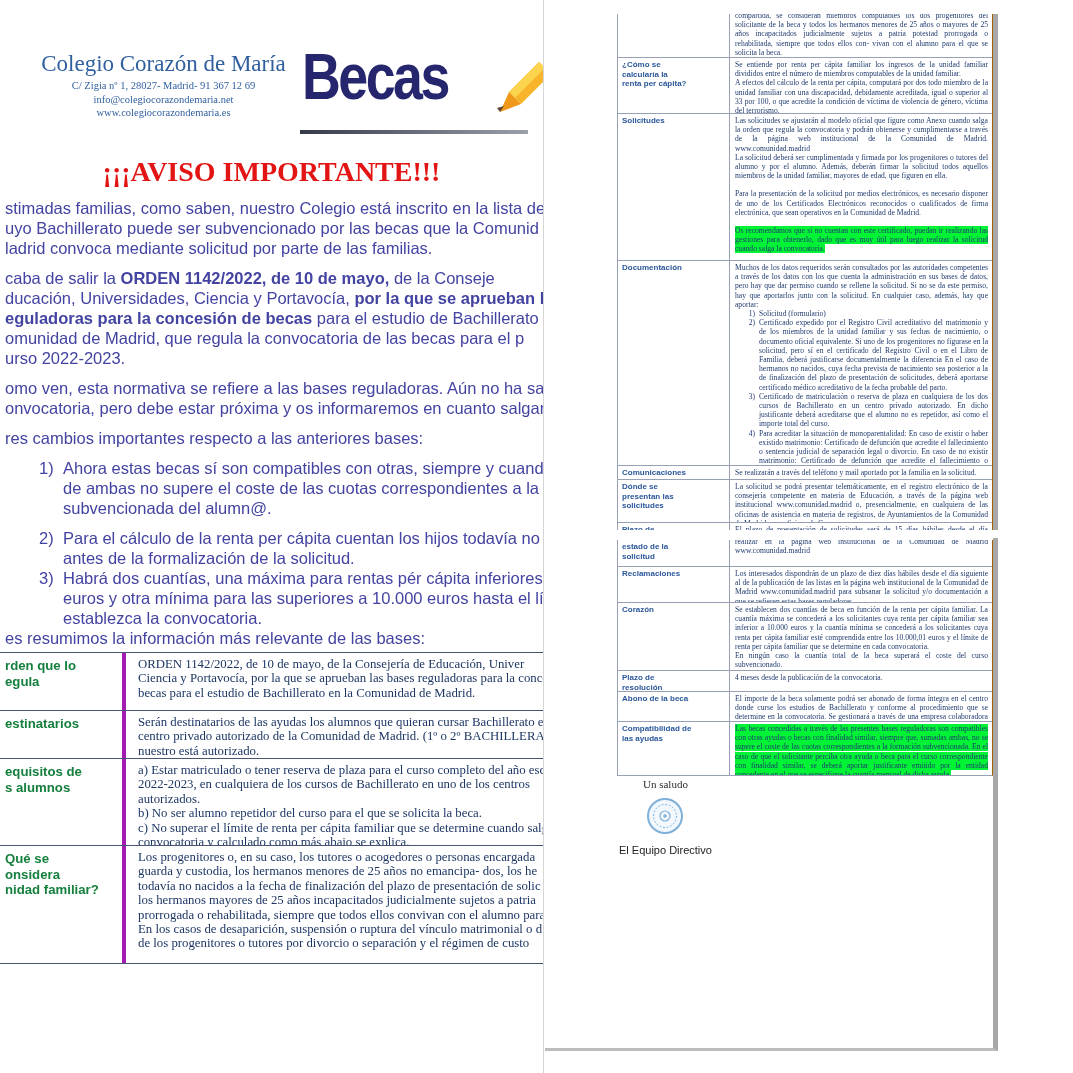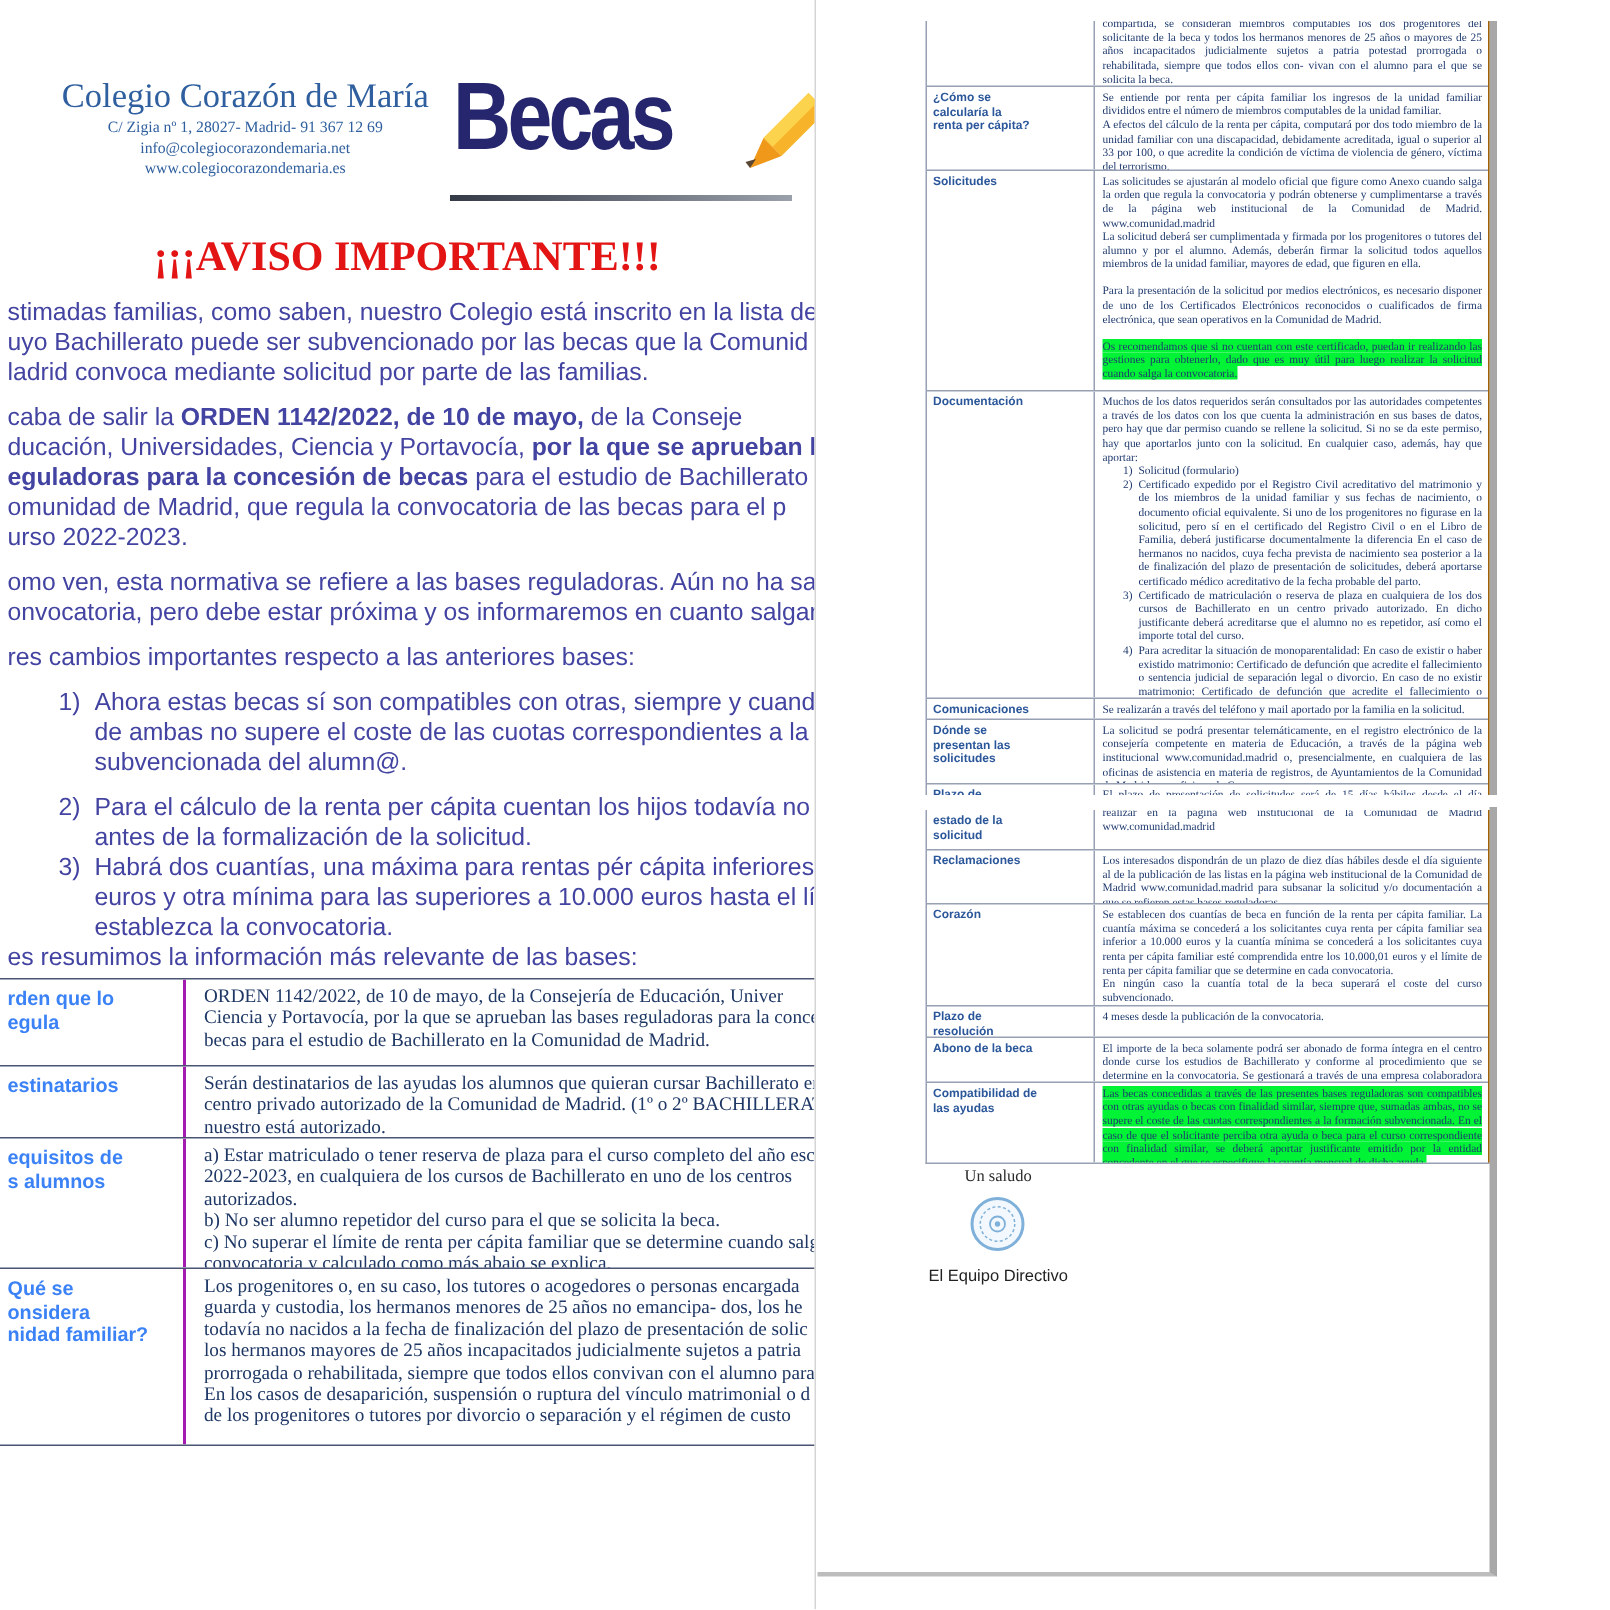--- a/index.html
+++ b/index.html
@@ -27,29 +27,29 @@
   .item .num{flex:none;width:24px;margin-left:34px;}
   .item .itext{flex:1;min-width:0;}
   .summary-intro{}
 
   .left-table{position:absolute;top:652px;left:0;width:543px;border-top:1px solid #4a5574;}
   .lrow{display:flex;border-bottom:1px solid #4a5574;overflow:hidden;}
   .left-table .lrow:nth-child(1){height:57px;}
   .left-table .lrow:nth-child(2){height:47px;}
   .left-table .lrow:nth-child(3){height:86px;}
   .left-table .lrow:nth-child(4){height:117px;}
-  .llabel{flex:none;width:115px;padding:5px 2px 0 5px;font-weight:bold;font-size:13.2px;line-height:15.5px;color:#3b82f6;}
+  .llabel{flex:none;width:115px;padding:5px 2px 0 5px;font-weight:bold;font-size:13.2px;line-height:15.5px;color:#15803d;}
   .llabel .line{overflow:hidden;}
-  .lvalue{flex:1;min-width:0;border-left:2px solid #a21caf;padding:4px 0 0 12px;font-family:"Liberation Serif",serif;font-size:12.8px;line-height:14.4px;color:#1e3765;}
+  .lvalue{flex:1;min-width:0;border-left:4px solid #a21caf;padding:4px 0 0 12px;font-family:"Liberation Serif",serif;font-size:12.8px;line-height:14.4px;color:#1e3765;}
 
   
   .page-top{position:absolute;left:545px;top:14px;width:448px;height:516px;background:#fff;border-right:5px solid #a8a8a8;overflow:hidden;}
   .page-bottom{position:absolute;left:545px;top:538px;width:448px;height:510px;background:#fff;border-right:5px solid #a8a8a8;border-bottom:3px solid #bdbdbd;overflow:hidden;}
 
-  .rtable{position:absolute;left:72px;top:0;width:374px;border-left:1px solid #98a0b4;border-right:5px solid #a16207;border-bottom:1px solid #98a0b4;font-family:"Liberation Serif",serif;color:#1f3a6e;}
+  .rtable{position:absolute;left:72px;top:0;width:374px;border-left:1px solid #98a0b4;border-right:1px solid #a16207;border-bottom:1px solid #98a0b4;font-family:"Liberation Serif",serif;color:#1f3a6e;}
   .page-bottom .rtable{top:2px;}
   .rrow{display:flex;border-top:1px solid #98a0b4;overflow:hidden;}
   .rrow:first-child{border-top:none;}
   .page-top .rrow:nth-child(1){height:43px;}
   .page-top .rrow:nth-child(2){height:55px;}
   .page-top .rrow:nth-child(3){height:146px;}
   .page-top .rrow:nth-child(4){height:204px;}
   .page-top .rrow:nth-child(5){height:13px;}
   .page-top .rrow:nth-child(6){height:42px;}
   .page-top .rrow:nth-child(7){height:40px;}

